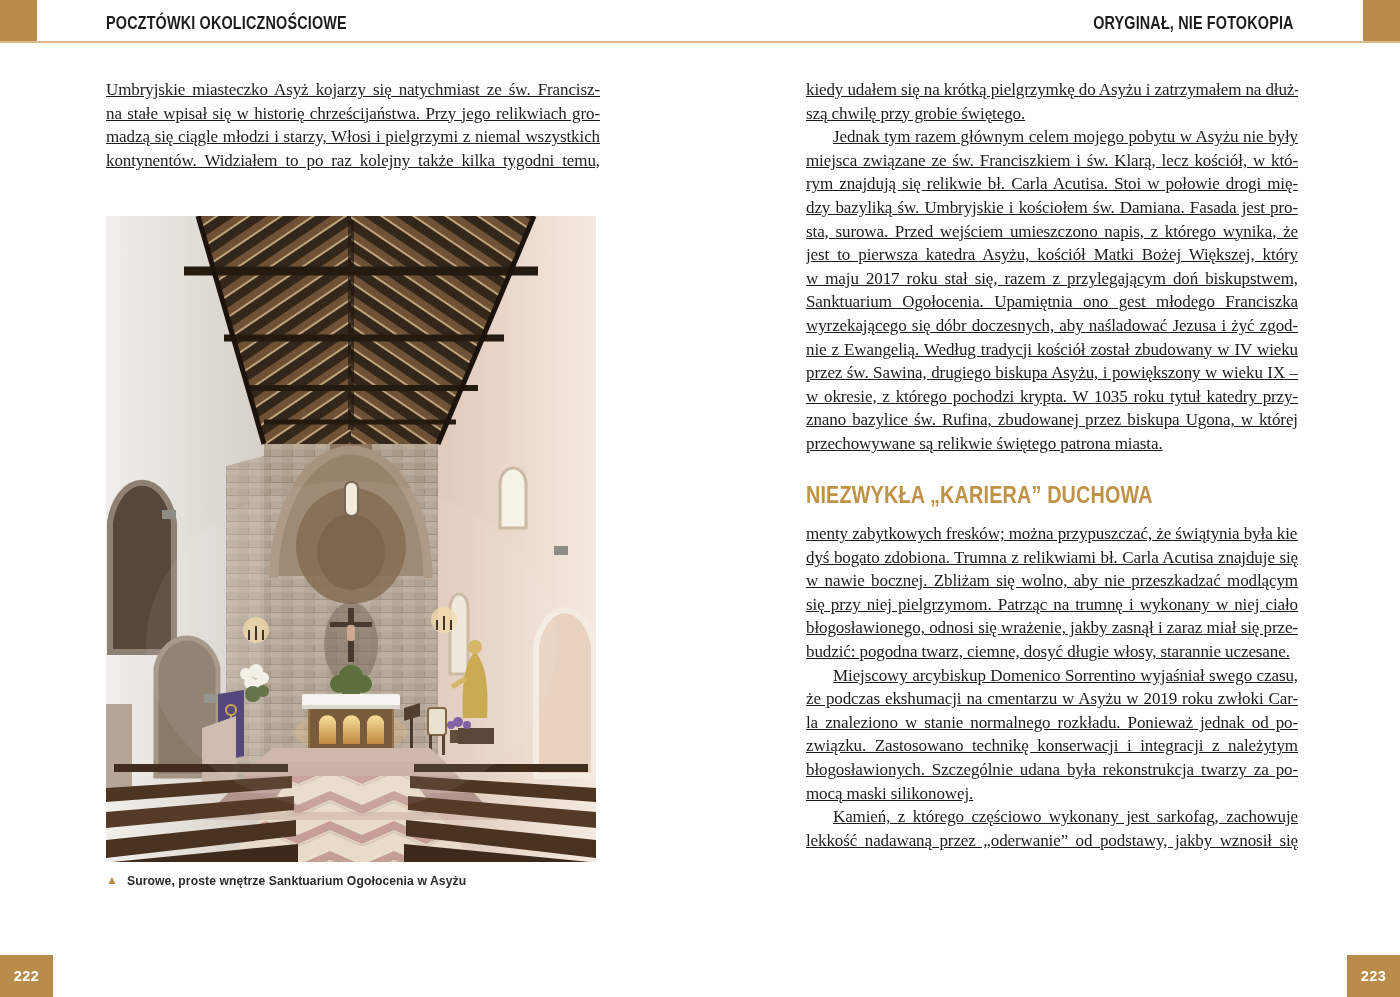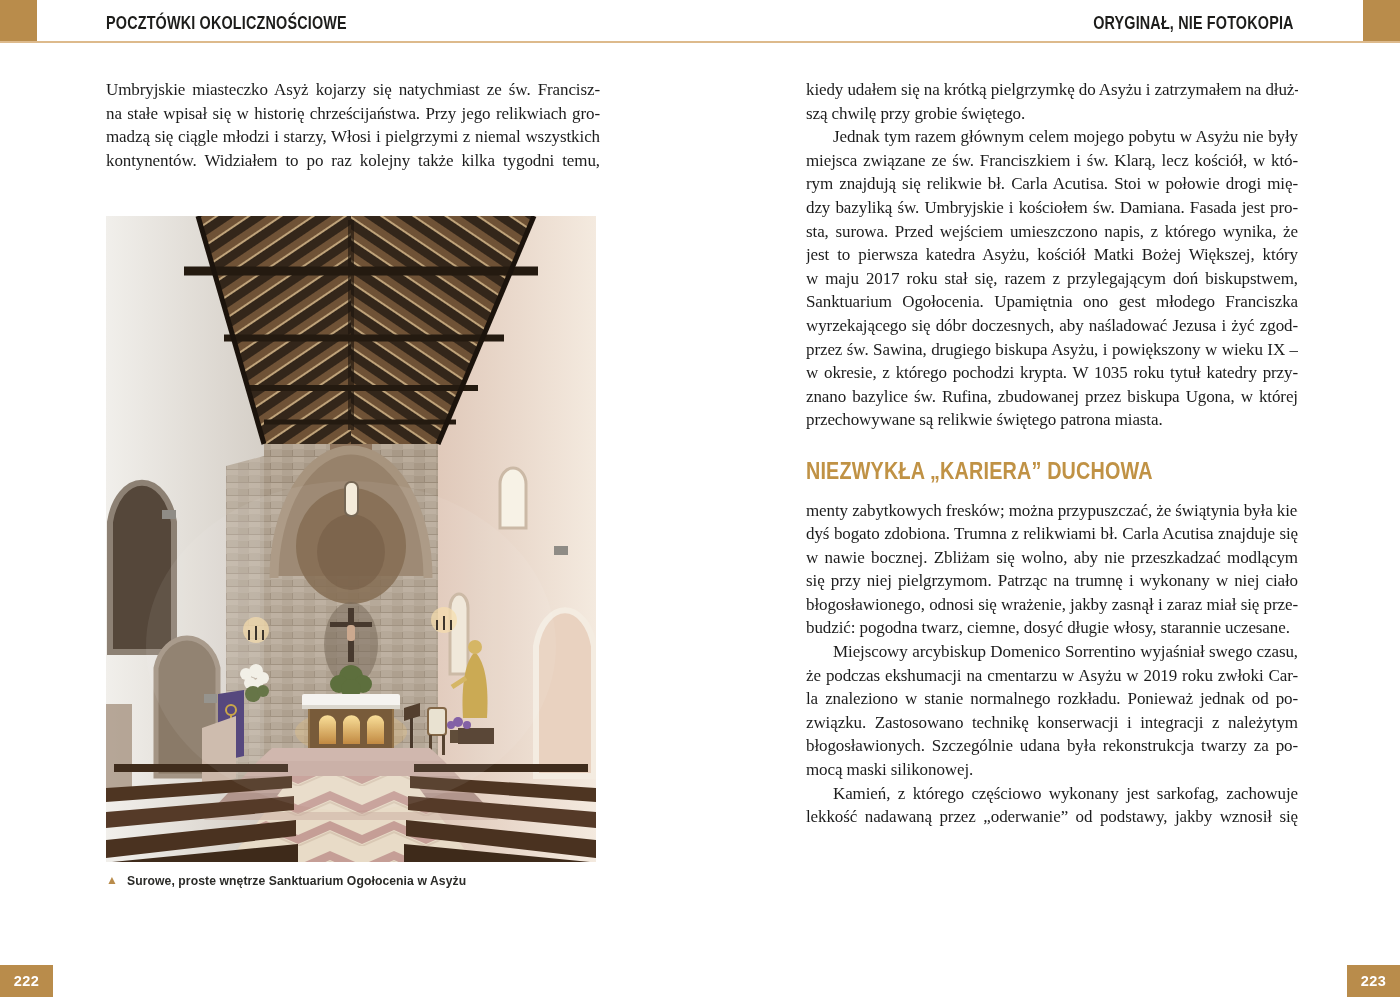--- a/index.html
+++ b/index.html
@@ -18,41 +18,41 @@
   }
   #head-left{left:106px;transform:scaleX(.8);transform-origin:left center;}
   #head-right{right:106px;transform:scaleX(.8);transform-origin:right center;}
   
   .col{position:absolute;top:78px;font-size:17px;line-height:23.6px;}
   #col-left{left:106px;width:494px;}
   #col-right{left:806px;width:492px;}
   .para{margin:0;}
   .line{
     text-align:justify;text-align-last:justify;
-    white-space:nowrap;overflow:hidden;letter-spacing:-0.1px;
+    white-space:nowrap;overflow:hidden;letter-spacing:-0.1px;text-decoration:underline;
   }
   .line.last{text-align-last:left;}
   .line.first{text-indent:27px;}
   .section-heading{
     font-family:"Liberation Sans",sans-serif;font-weight:bold;font-size:23px;
     color:var(--heading,#c09245);margin:28px 0 15px 0;white-space:nowrap;
     transform:scaleX(.86);transform-origin:left center;letter-spacing:.2px;
   }
   
   .photo-frame{margin:44px 0 0 0;width:490px;height:646px;line-height:0;}
   .photo-frame svg{display:block;}
   .caption-row{
     display:flex;align-items:flex-start;gap:9px;margin-top:11px;
     font-family:"Liberation Sans",sans-serif;font-size:13.5px;line-height:16px;color:#2b2b28;
   }
   .caption-tri{color:var(--accent,#b98c4b);font-size:12px;line-height:15px;}
   .caption-text{transform:scaleX(.9);transform-origin:left center;white-space:nowrap;font-weight:bold;letter-spacing:.1px;}
   
   .pagenum{
-    position:absolute;bottom:0;width:53px;height:32px;background:var(--accent,#b98c4b);
+    position:absolute;bottom:0;width:53px;height:42px;background:var(--accent,#b98c4b);
     color:#ffffff;font-family:"Liberation Sans",sans-serif;font-weight:bold;font-size:14.5px;
     display:flex;align-items:center;justify-content:center;letter-spacing:.5px;text-align:center;
   }
   #pn-left{left:0;}
   #pn-right{right:0;}
 </style>
 </head>
 <body>
 
 <div class="corner-sq" id="sq-tl"></div>
@@ -258,20 +258,21 @@
       <div class="para">
         <div class="line first">Jednak tym razem głównym celem mojego pobytu w Asyżu nie były</div>
         <div class="line">miejsca związane ze św. Franciszkiem i św. Klarą, lecz kościół, w któ-</div>
         <div class="line">rym znajdują się relikwie bł. Carla Acutisa. Stoi w połowie drogi mię-</div>
         <div class="line">dzy bazyliką św. Umbryjskie i kościołem św. Damiana. Fasada jest pro-</div>
         <div class="line">sta, surowa. Przed wejściem umieszczono napis, z którego wynika, że</div>
         <div class="line">jest to pierwsza katedra Asyżu, kościół Matki Bożej Większej, który</div>
         <div class="line">w maju 2017 roku stał się, razem z przylegającym doń biskupstwem,</div>
         <div class="line">Sanktuarium Ogołocenia. Upamiętnia ono gest młodego Franciszka</div>
         <div class="line">wyrzekającego się dóbr doczesnych, aby naśladować Jezusa i żyć zgod-</div>
+        <div class="line">nie z Ewangelią. Według tradycji kościół został zbudowany w IV wieku</div>
         <div class="line">przez św. Sawina, drugiego biskupa Asyżu, i powiększony w wieku IX –</div>
         <div class="line">w okresie, z którego pochodzi krypta. W 1035 roku tytuł katedry przy-</div>
         <div class="line">znano bazylice św. Rufina, zbudowanej przez biskupa Ugona, w której</div>
         <div class="line last">przechowywane są relikwie świętego patrona miasta.</div>
       </div>
     </div>
   <h2 class="section-heading">NIEZWYKŁA „KARIERA” DUCHOWA</h2>
   <div>
       <div class="para">
         <div class="line">menty zabytkowych fresków; można przypuszczać, że świątynia była kie-</div>

